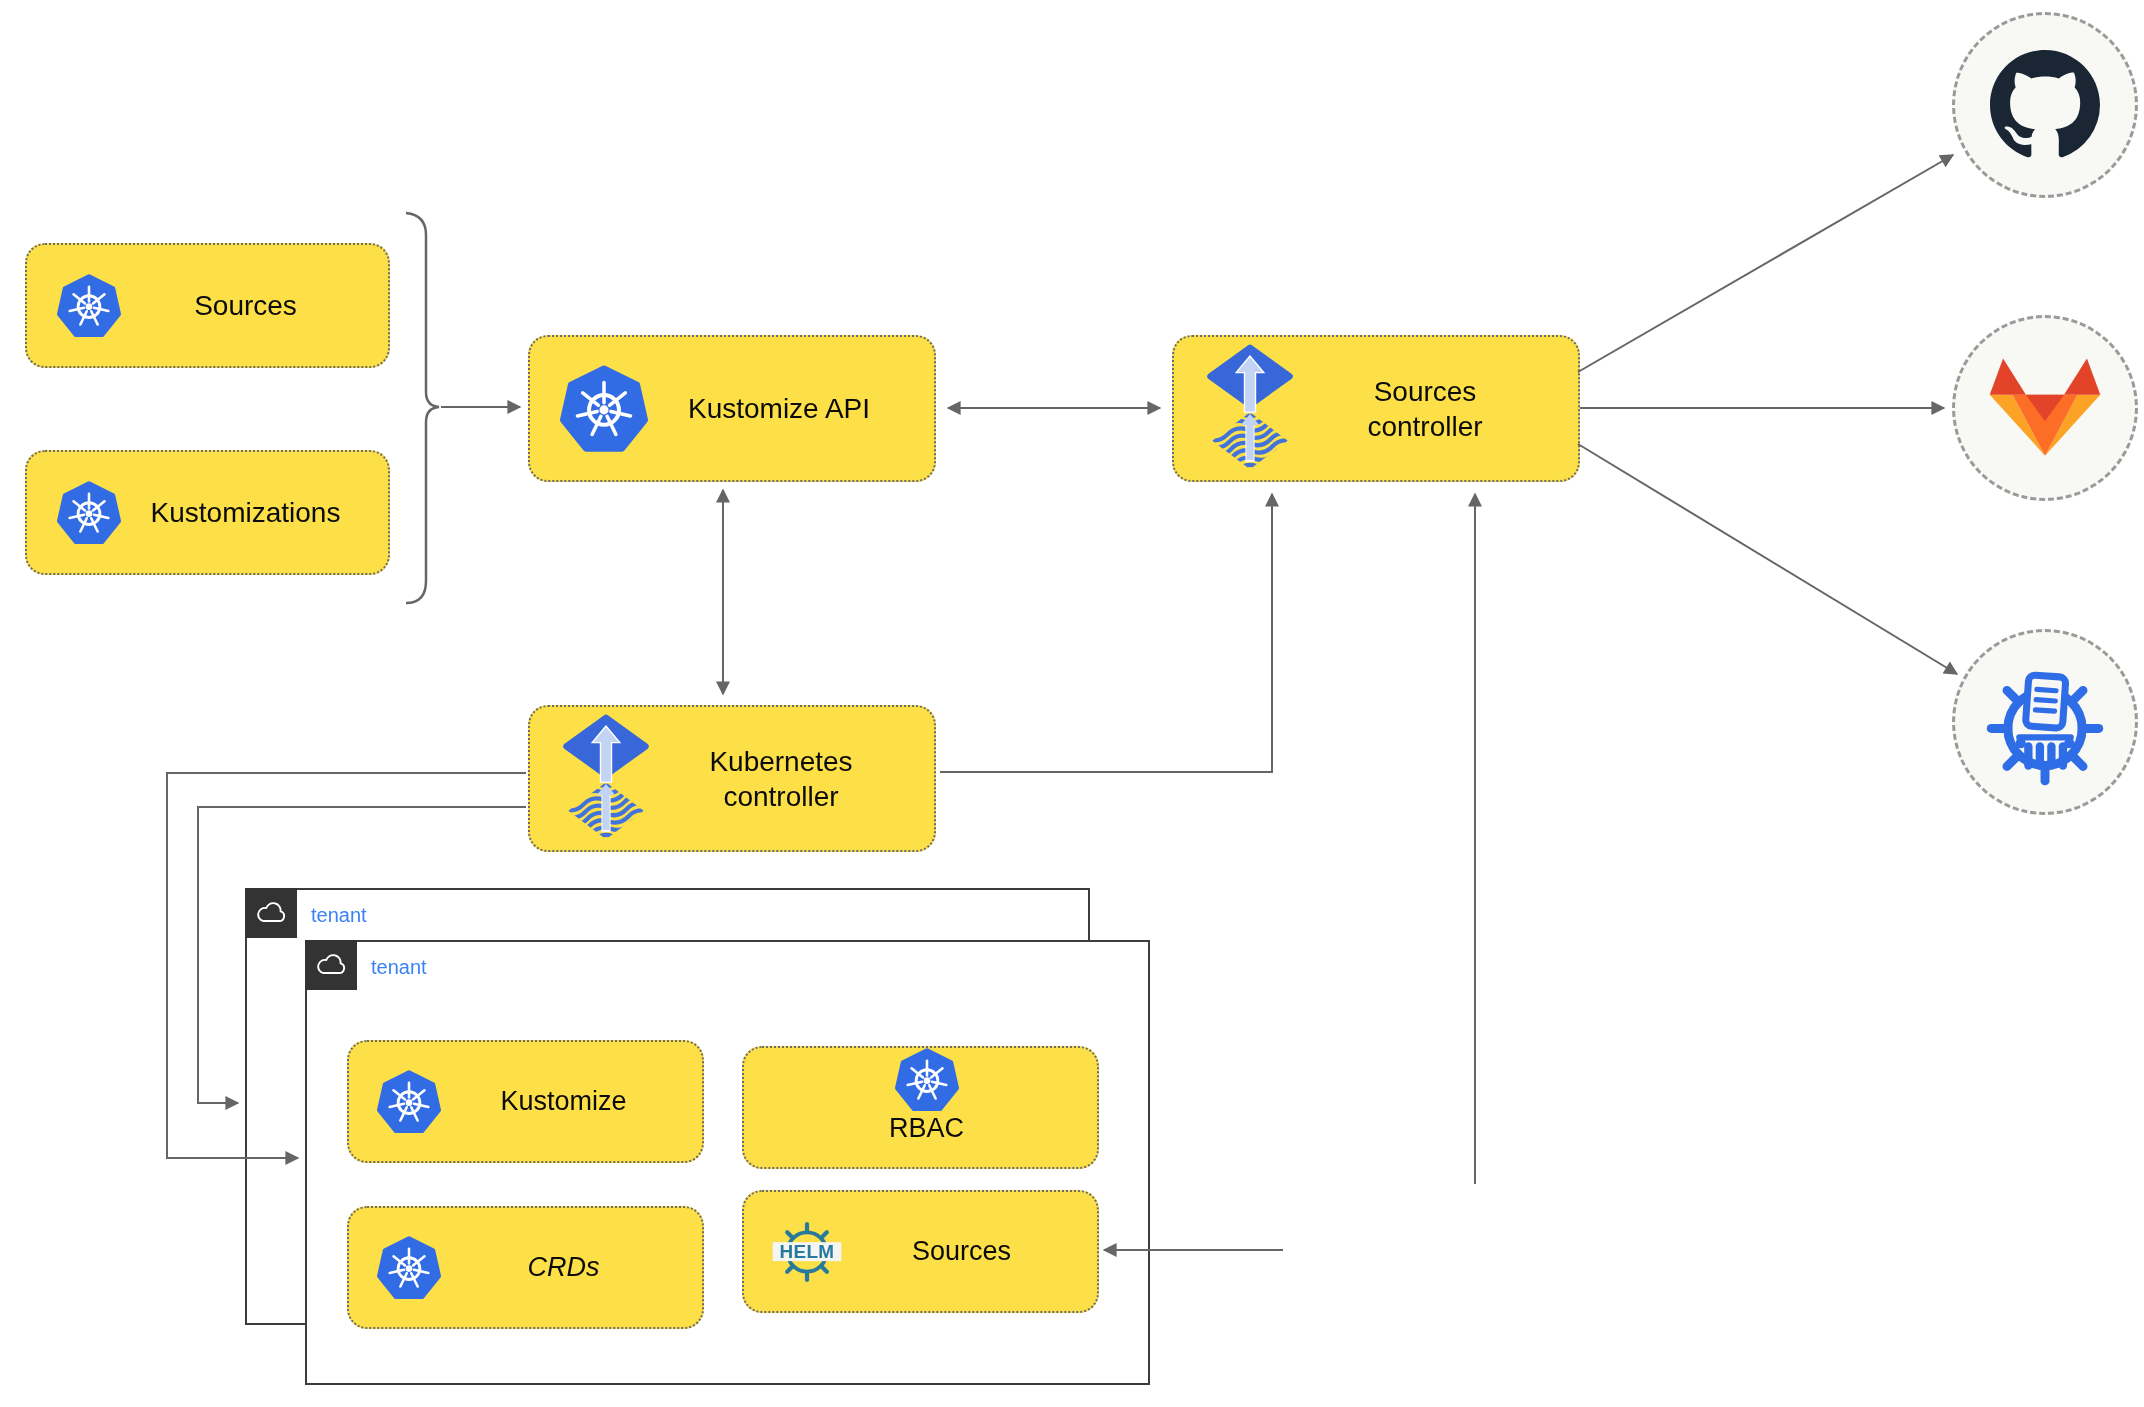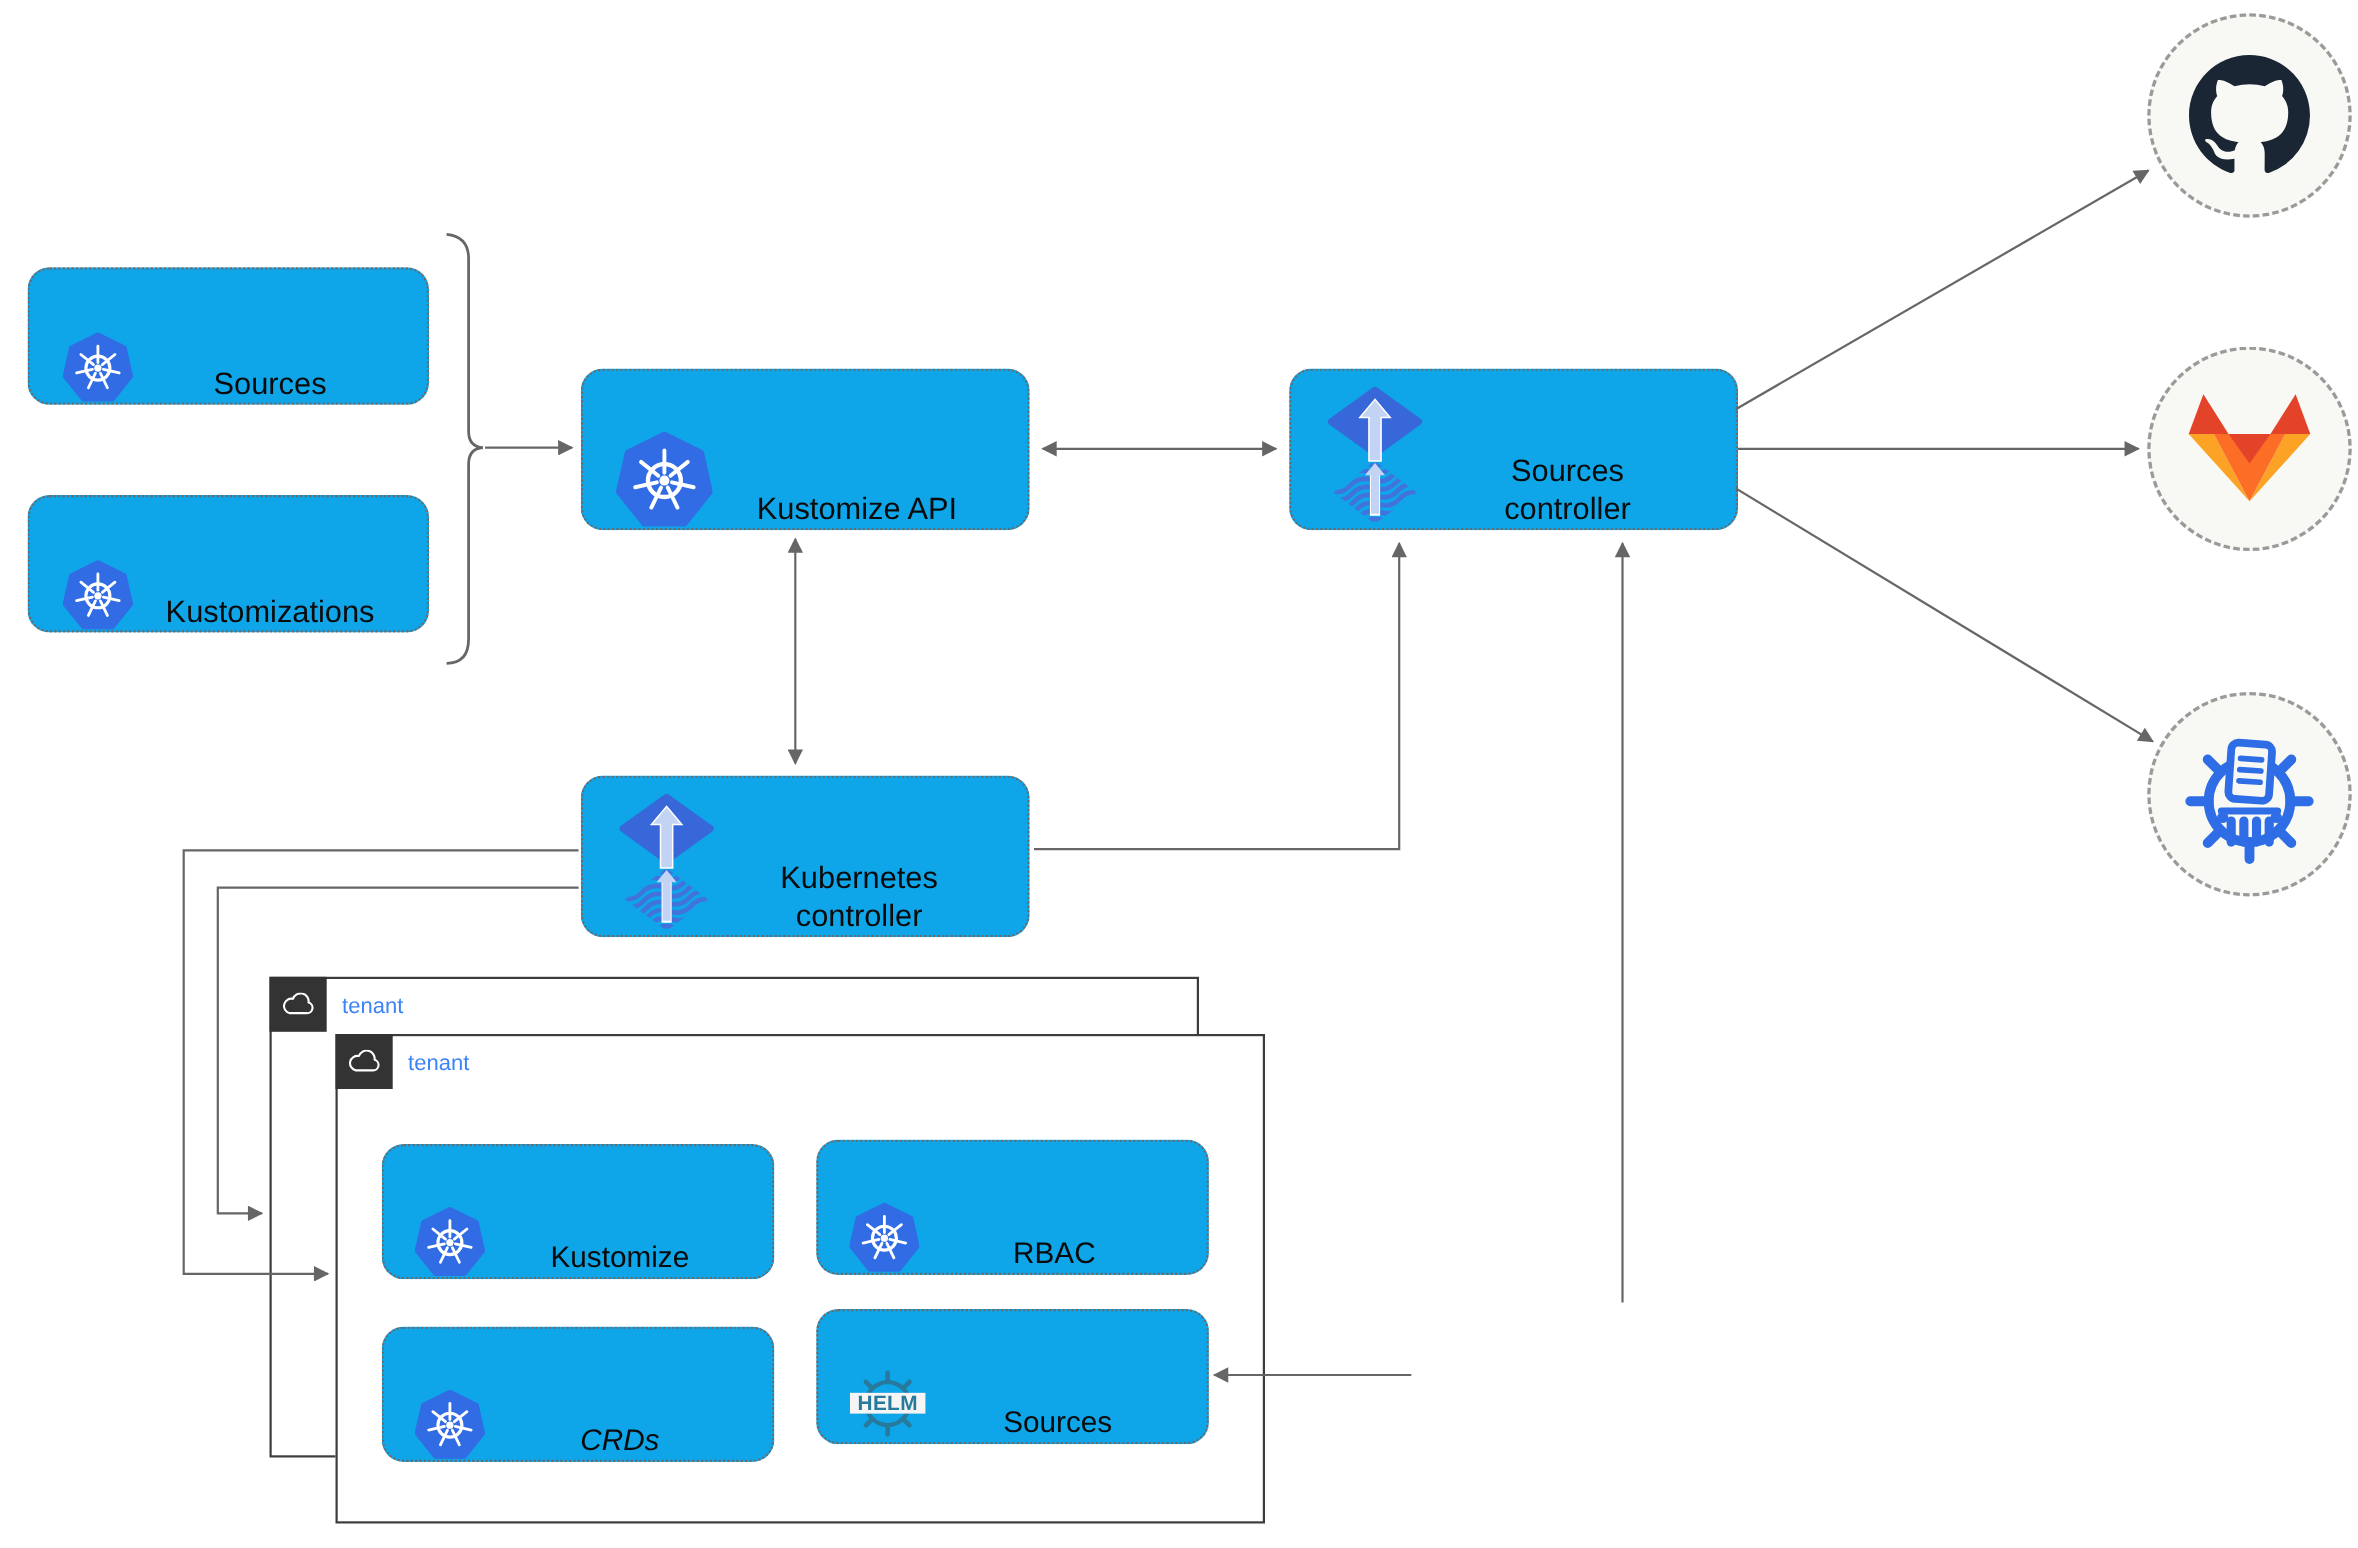--- a/index.html
+++ b/index.html
@@ -1,42 +1,42 @@
 <!DOCTYPE html>
 <html><head>
 <meta charset="utf-8">
 <style>
   html,body{margin:0;padding:0;background:#ffffff;}
   body{font-family:"Liberation Sans","DejaVu Sans",sans-serif;color:#000;}
   .stage{position:relative;width:2144px;height:1407px;background:#ffffff;overflow:hidden;}
 
   
-  .node{position:absolute;background:#0ea5e9;border:2px dotted #6a6a6a;border-radius:20px;
-        display:flex;align-items:flex-end;box-sizing:border-box;z-index:3;}
+  .node{position:absolute;background:#fde047;border:2px dotted #6a6a6a;border-radius:20px;
+        display:flex;align-items:center;box-sizing:border-box;z-index:3;}
   .node .icon{flex:0 0 auto;display:flex;align-items:center;justify-content:center;}
   .node .lbl{flex:1 1 auto;text-align:center;font-size:28px;line-height:1.25;color:#0b0b0b;}
   .lbl.narrow{max-width:200px;margin:0 auto;}
 
   .sources-box{left:25px;top:243px;width:365px;height:125px;padding:0 18px 0 30px;}
   .kustomizations-box{left:25px;top:450px;width:365px;height:125px;padding:0 18px 0 30px;}
   .k8s-api-box{left:528px;top:335px;width:408px;height:147px;padding:0 24px 0 30px;}
   .source-ctrl-box{left:1172px;top:335px;width:408px;height:147px;padding:0 24px 0 30px;}
   .kustomize-ctrl-box{left:528px;top:705px;width:408px;height:147px;padding:0 24px 0 30px;}
   .helm-ctrl-box{left:1285px;top:1186px;width:400px;height:147px;padding:0 24px 0 30px;}
 
   
   .tenant{position:absolute;background:#ffffff;border:2px solid #3c3c3c;box-sizing:border-box;}
   .tenant-back{left:245px;top:888px;width:845px;height:437px;z-index:1;}
   .tenant-front{left:305px;top:940px;width:845px;height:445px;z-index:2;}
   .tenant-tab{position:absolute;left:-2px;top:-2px;width:52px;height:50px;background:#333333;
               display:flex;align-items:center;justify-content:center;}
   .tenant-label{position:absolute;left:64px;top:0;height:50px;line-height:50px;font-size:20px;color:#3b82f6;}
   .tenant .node{z-index:3;}
   .ns-box{left:40px;top:98px;width:357px;height:123px;padding:0 16px 0 28px;}
-  .rbac-box{left:435px;top:94px;width:357px;height:123px;padding:0 16px 0 28px;}
+  .rbac-box{left:435px;top:104px;width:357px;height:123px;padding:0 16px 0 28px;flex-direction:column;}
   .crds-box{left:40px;top:264px;width:357px;height:123px;padding:0 16px 0 28px;font-style:italic;}
   .releases-box{left:435px;top:248px;width:357px;height:123px;padding:0 16px 0 28px;}
   .tenant .node .lbl{font-size:27px;}
 
   
   .endpoint{position:absolute;width:186px;height:186px;border-radius:50%;background:#f8f8f4;
             border:3px dashed #9a9a9a;box-sizing:border-box;display:flex;align-items:center;
             justify-content:center;z-index:3;}
   .github-circle{left:1952px;top:12px;}
   .gitlab-circle{left:1952px;top:315px;}

